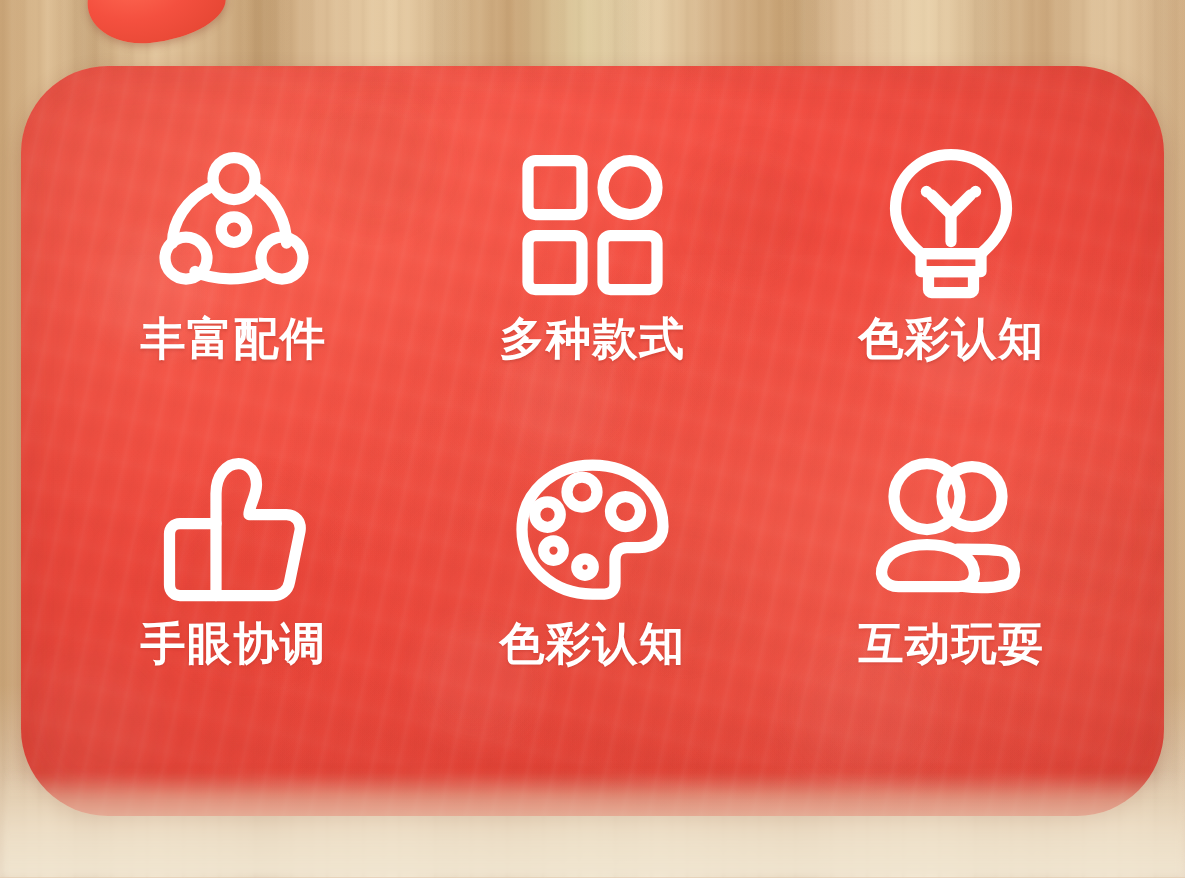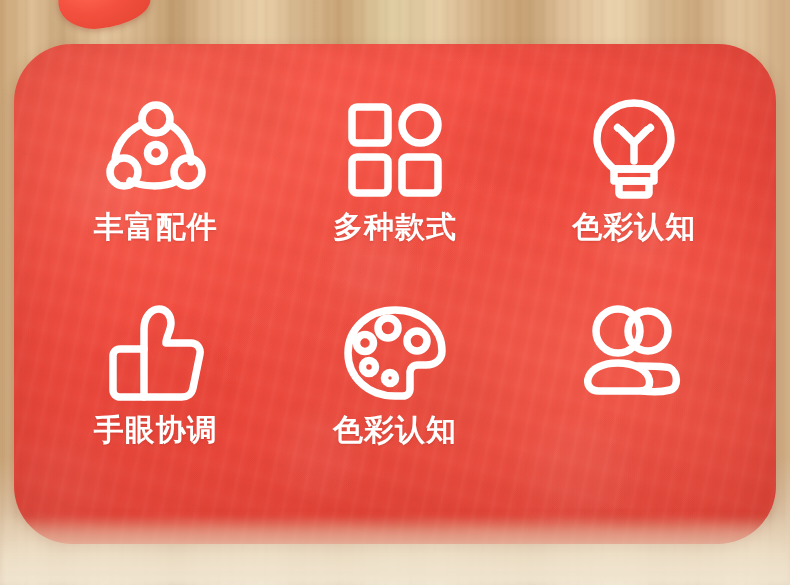--- a/index.html
+++ b/index.html
@@ -278,19 +278,20 @@
       <div class="feature">
         <div class="feature-icon">
           <svg width="104" height="94" viewBox="0 0 104 94" fill="none" stroke="#ffffff" stroke-width="7.5" stroke-linecap="round" stroke-linejoin="round">
             <circle cx="66" cy="25" r="20"></circle>
             <circle cx="36" cy="25" r="22"></circle>
             <path d="M56 60 C72 60 84 60 88 62 C96 66 97 82 88 84 C80 86 68 86 60 85"></path>
             <path d="M36 57 C20 57 10 63 7 70 C3 79 9 85 17 85 L57 85 C66 85 70 79 66 70
                      C62 63 52 57 36 57 Z"></path>
           </svg>
         </div>
+        <div class="feature-label">互动玩耍</div>
       </div>
 
     </div>
   </div>
 
   <div class="blur-bottom"></div>
 </div>
 
 </body></html>

